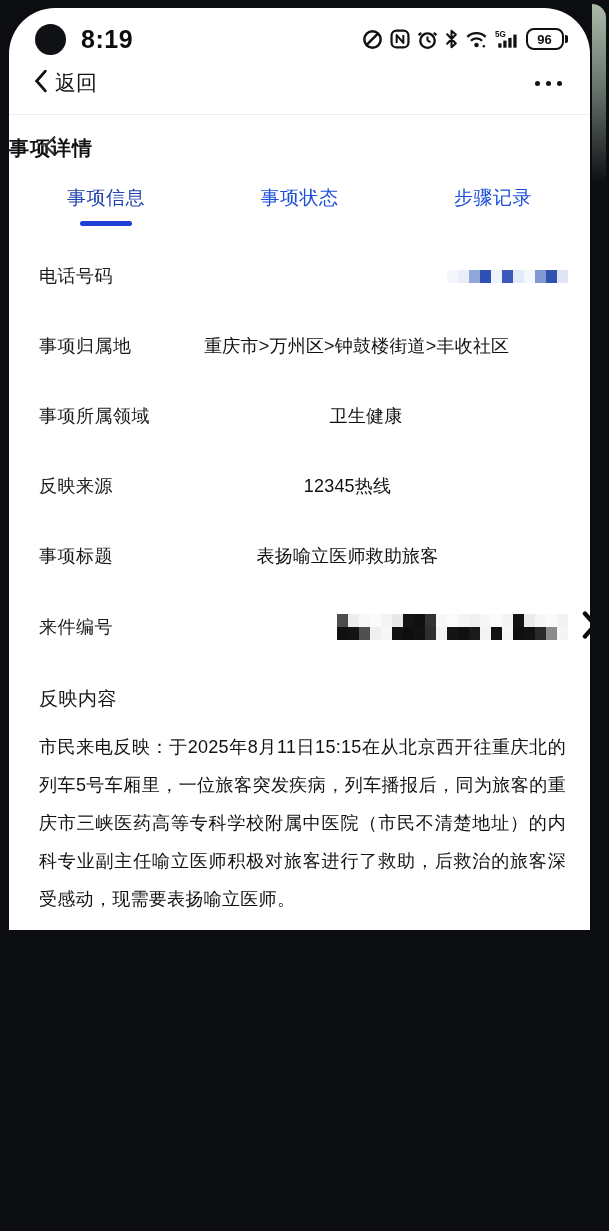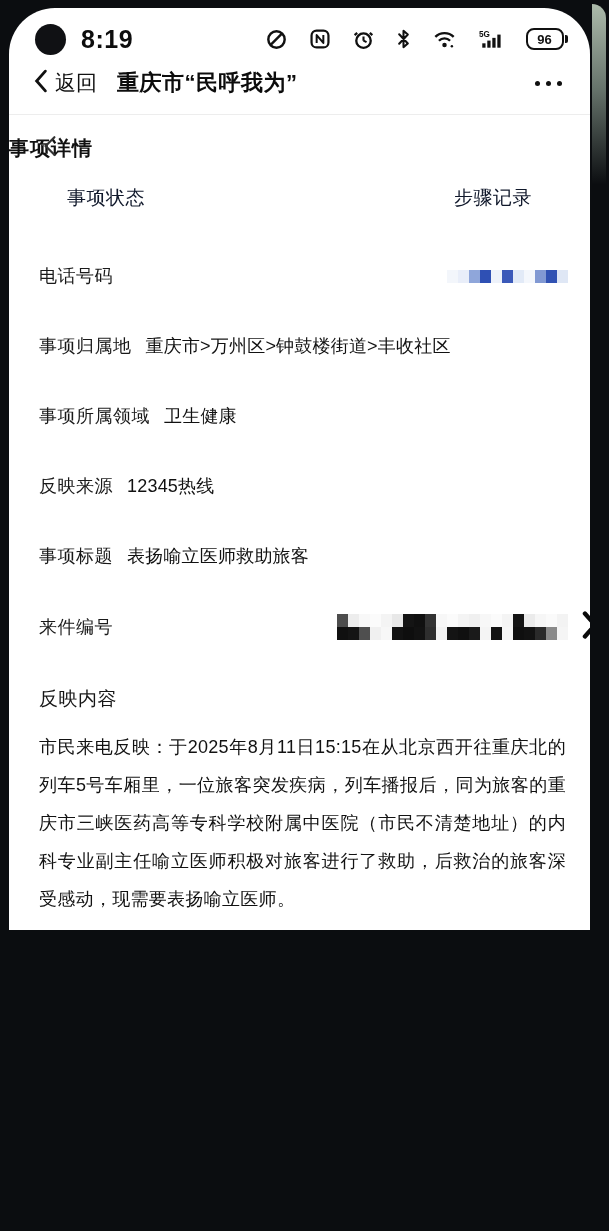--- a/index.html
+++ b/index.html
@@ -20,21 +20,21 @@
     background:#ffffff;border-radius:46px 46px 0 0;overflow:hidden;
     color:#141414;
   }
   
   .status-bar{
     height:48px;display:flex;align-items:center;
     padding:14px 22px 0 26px;box-sizing:border-box;
   }
   .punch{width:31px;height:31px;border-radius:50%;background:#101114;flex:0 0 auto;}
   .time{font-size:25px;font-weight:600;margin-left:15px;letter-spacing:.5px;color:#0d0d0d;}
-  .sb-icons{margin-left:auto;display:flex;align-items:center;gap:23px;}
+  .sb-icons{margin-left:auto;display:flex;align-items:center;gap:7px;}
   .sb-icons svg{display:block;}
   .batt{position:relative;display:flex;align-items:center;}
   .batt .shell{
     border:2px solid #111;border-radius:8px;padding:0 4px;height:18px;min-width:26px;
     display:flex;align-items:center;justify-content:center;
     font-size:13px;font-weight:700;color:#111;line-height:1;
   }
   .batt .nub{width:3px;height:8px;background:#111;border-radius:0 2px 2px 0;margin-left:1.5px;}
   
   .app-header{
@@ -47,32 +47,32 @@
   .more-dots{margin-left:auto;display:flex;gap:6px;align-items:center;}
   .more-dots i{width:5px;height:5px;border-radius:50%;background:#111;display:block;}
   .hdr-divider{height:1px;background:#ededed;margin-top:8px;}
   
   .page-header{position:relative;height:58px;display:flex;align-items:center;justify-content:flex-start;margin-top:4px;}
   .page-header .pg-back{position:absolute;left:34px;top:50%;transform:translateY(-50%);}
   .page-title{font-size:20px;font-weight:700;color:#111;letter-spacing:1px;}
   
   .tabs{display:flex;justify-content:space-between;padding:0 58px;margin-top:8px;}
   .tab{display:flex;flex-direction:column;align-items:center;cursor:pointer;}
-  .tab .lbl{font-size:19px;color:#0f172a;letter-spacing:.5px;}
+  .tab .lbl{font-size:19px;color:#1d4ed8;letter-spacing:.5px;}
   .tab.active .lbl{color:#2244ae;font-weight:500;}
   .tab .ind{width:52px;height:5px;border-radius:3px;margin-top:10px;background:transparent;}
   .tab.active .ind{background:#1d3fd4;}
   
   .fields{margin-top:38px;padding:0 22px 0 30px;}
   .field-row{
     position:relative;display:flex;align-items:center;justify-content:space-between;
     margin-bottom:46px;min-height:24px;
   }
   .field-label{font-size:18px;color:#191919;white-space:nowrap;letter-spacing:.5px;}
-  .field-value{font-size:18px;color:#111;text-align:left;flex:1;margin-left:14px;letter-spacing:.2px;}
+  .field-value{font-size:18px;color:#111;text-align:center;flex:1;margin-left:14px;letter-spacing:.2px;}
   .mosaic{display:block;}
   .mz-row{display:flex;}
   .mz-row i{width:11px;height:13px;display:block;flex:0 0 auto;}
   .mosaic-blue{filter:blur(.7px);}
   .mosaic-wrap{display:flex;justify-content:flex-end;flex:1;}
   .row-chevron{position:absolute;right:-30px;top:50%;transform:translateY(-50%);}
   
   .content-section{padding:0 24px 0 30px;}
   .content-label{font-size:19px;color:#161616;letter-spacing:.5px;}
   .content-text{
@@ -151,39 +151,42 @@
 
   <div class="app-header">
     <div class="back-group">
       <span>
         <svg width="16" height="24" viewBox="0 0 14 22">
             <polyline points="11,2 3,11 11,20" fill="none" stroke="#111" stroke-width="2.6" stroke-linecap="round"></polyline>
           </svg>
       </span>
       <span class="txt">返回</span>
     </div>
-    <div class="app-title">重庆市“民呼我为”</div>
     <div class="more-dots">
         <i></i>
         <i></i>
         <i></i>
       </div>
   </div>
   <div class="hdr-divider"></div>
 
   <div class="page-header">
     <span class="pg-back">
       <svg width="14" height="22" viewBox="0 0 12 20">
           <polyline points="10,2 2,10 10,18" fill="none" stroke="#333" stroke-width="2" stroke-linecap="round"></polyline>
         </svg>
     </span>
     <span class="page-title">事项详情</span>
   </div>
 
   <div class="tabs">
+    <div class="tab active">
+      <span class="lbl">事项信息</span>
+      <span class="ind"></span>
+    </div>
     <div class="tab">
       <span class="lbl">事项状态</span>
       <span class="ind"></span>
     </div>
     <div class="tab">
       <span class="lbl">步骤记录</span>
       <span class="ind"></span>
     </div>
   </div>
 

